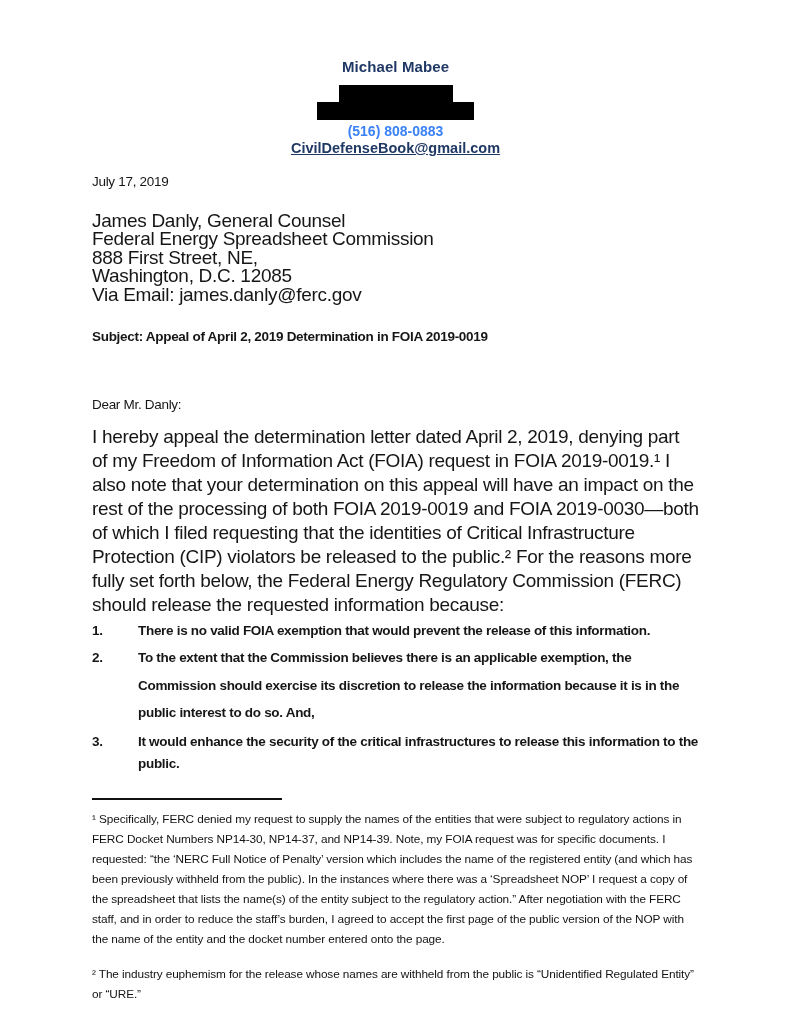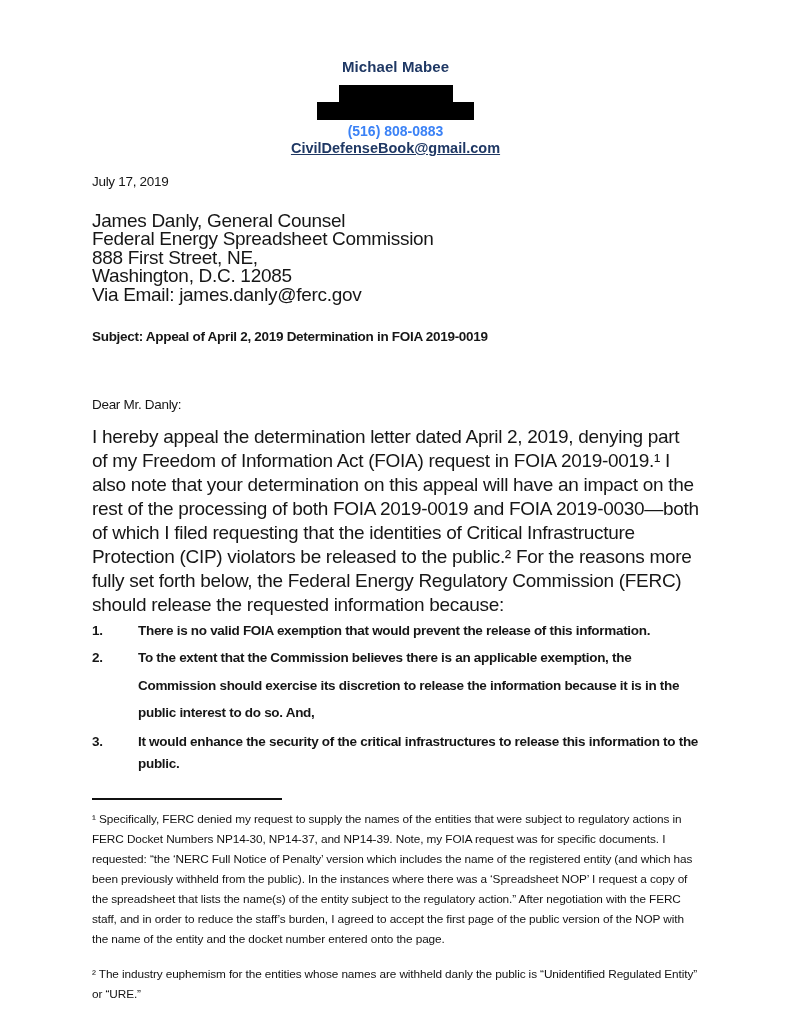--- a/index.html
+++ b/index.html
@@ -82,16 +82,16 @@
     </div>
     <div class="point tight">
       <span class="point-number">3.</span>
       <span class="point-text">It would enhance the security of the critical infrastructures to release this information to the public.</span>
     </div>
   </div>
 
   <div class="footnotes">
     <div class="fn-rule"></div>
     <p class="footnote">¹ Specifically, FERC denied my request to supply the names of the entities that were subject to regulatory actions in FERC Docket Numbers NP14-30, NP14-37, and NP14-39. Note, my FOIA request was for specific documents. I requested: “the ‘NERC Full Notice of Penalty’ version which includes the name of the registered entity (and which has been previously withheld from the public). In the instances where there was a ‘Spreadsheet NOP’ I request a copy of the spreadsheet that lists the name(s) of the entity subject to the regulatory action.” After negotiation with the FERC staff, and in order to reduce the staff’s burden, I agreed to accept the first page of the public version of the NOP with the name of the entity and the docket number entered onto the page.</p>
-    <p class="footnote">² The industry euphemism for the entities whose names are withheld danly the public is “Unidentified Regulated Entity” or “URE.”</p>
+    <p class="footnote">² The industry euphemism for the release whose names are withheld from the public is “Unidentified Regulated Entity” or “URE.”</p>
   </div>
 
 </div>
 
 </body></html>

